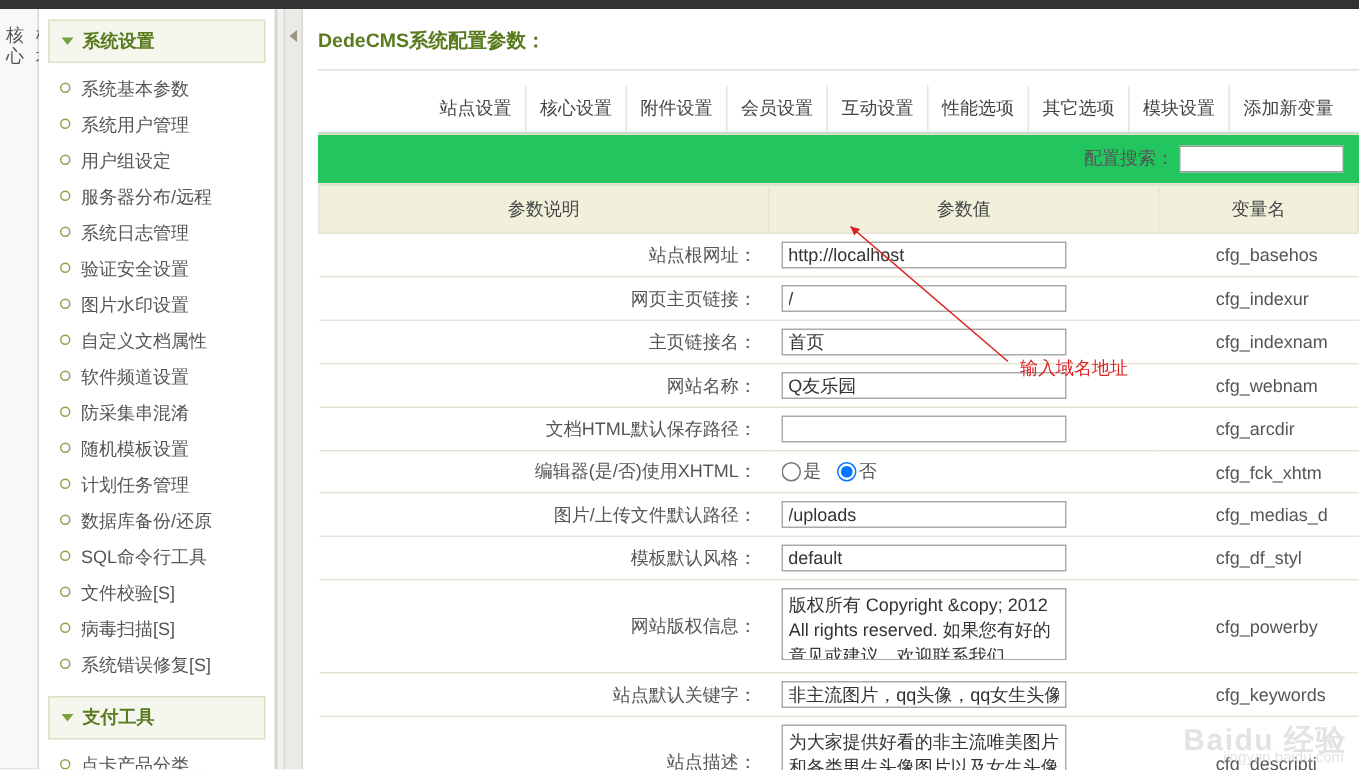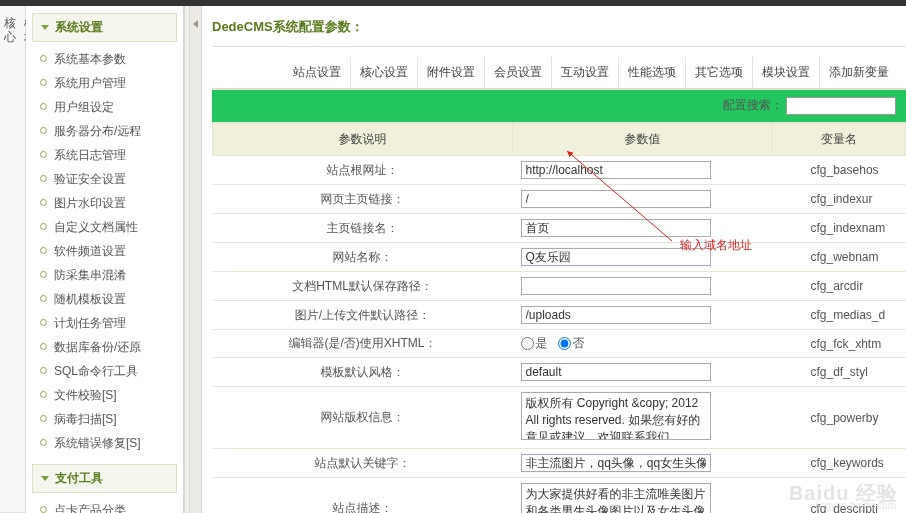--- a/index.html
+++ b/index.html
@@ -22,21 +22,21 @@
 .main{flex:1;background:#fff;overflow:hidden;padding:10px 0 0 10px}
 .page-title{color:#5a7a1e;font-weight:bold;font-size:13px;padding:2px 0 10px;border-bottom:1px solid #e0e0d6}
 .tabs{border-bottom:1px solid #dcdccb;padding:10px 0 0 72px}
 .tabs span{display:inline-block;padding:7px 9px;color:#444;cursor:pointer;border-right:1px solid #e6e5da}
 .tabs span:last-child{border-right:none}
 .search-row{background:#22c55e;border-top:1px solid #e5e4d6;border-bottom:1px solid #e5e4d6;padding:7px 10px;text-align:right;color:#555}
 .search-row input{width:110px;height:18px;border:1px solid #999;vertical-align:middle}
 .grid{width:100%;border-collapse:collapse}
 .grid th{background:#f0f0db;border:1px solid #e5e4d6;padding:7px;color:#444;font-weight:normal;text-align:center}
 .grid td{border-bottom:1px solid #e5e4d6;padding:5px 8px;color:#555;vertical-align:middle}
-.grid td.desc{text-align:center;width:300px}
+.grid td.desc{text-align:right;width:300px}
 .grid td.val{width:260px}
 .grid td.var{color:#555;padding-left:38px}
 .grid input[type=text]{width:190px;height:18px;border:1px solid #aaa;padding:1px 4px;color:#333}
 .grid textarea{width:190px;height:48px;border:1px solid #aaa;padding:2px 4px;color:#333;resize:none;font-family:inherit}
 .radio-wrap input{vertical-align:middle;margin-right:2px}
 .radio-wrap label{margin-right:10px;vertical-align:middle}
 .annotation{position:absolute;color:#d22;font-size:12px;pointer-events:none}
 .arrow-svg{position:absolute;pointer-events:none}
 .watermark{position:absolute;right:8px;bottom:6px;color:#ccc;font-size:20px;font-weight:bold;opacity:.55;letter-spacing:1px}
 .watermark-sub{position:absolute;right:10px;bottom:2px;color:#ccc;font-size:10px;opacity:.55}
@@ -118,28 +118,28 @@
             <td class="desc">网站名称：</td>
             <td class="val"><input type="text" value="Q友乐园" style=""></td>
             <td class="var">cfg_webnam</td>
           </tr>
           <tr>
             <td class="desc">文档HTML默认保存路径：</td>
             <td class="val"><input type="text" style=""></td>
             <td class="var">cfg_arcdir</td>
           </tr>
           <tr>
+            <td class="desc">编辑器(是/否)使用XHTML：</td>
+            <td class="val"><span class="radio-wrap"><input type="radio" name="rg6" style=""><label>是</label><input type="radio" name="rg6" checked="" style=""><label>否</label></span></td>
+            <td class="var">cfg_fck_xhtm</td>
+          </tr>
+          <tr>
             <td class="desc">图片/上传文件默认路径：</td>
             <td class="val"><input type="text" value="/uploads" style=""></td>
             <td class="var">cfg_medias_d</td>
-          </tr>
-          <tr>
-            <td class="desc">编辑器(是/否)使用XHTML：</td>
-            <td class="val"><span class="radio-wrap"><input type="radio" name="rg6" style=""><label>是</label><input type="radio" name="rg6" checked="" style=""><label>否</label></span></td>
-            <td class="var">cfg_fck_xhtm</td>
           </tr>
           <tr>
             <td class="desc">模板默认风格：</td>
             <td class="val"><input type="text" value="default" style=""></td>
             <td class="var">cfg_df_styl</td>
           </tr>
           <tr>
             <td class="desc">网站版权信息：</td>
             <td class="val"><textarea style="">版权所有 Copyright &amp;copy; 2012 All rights reserved. 如果您有好的意见或建议，欢迎联系我们</textarea></td>
             <td class="var">cfg_powerby</td>

